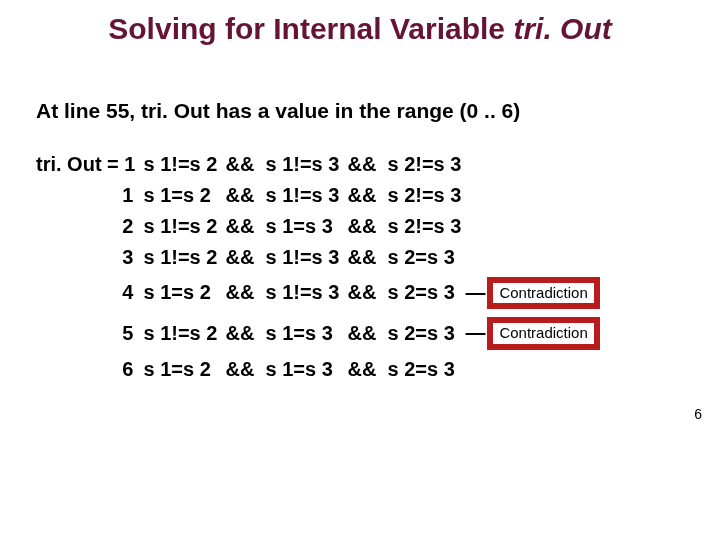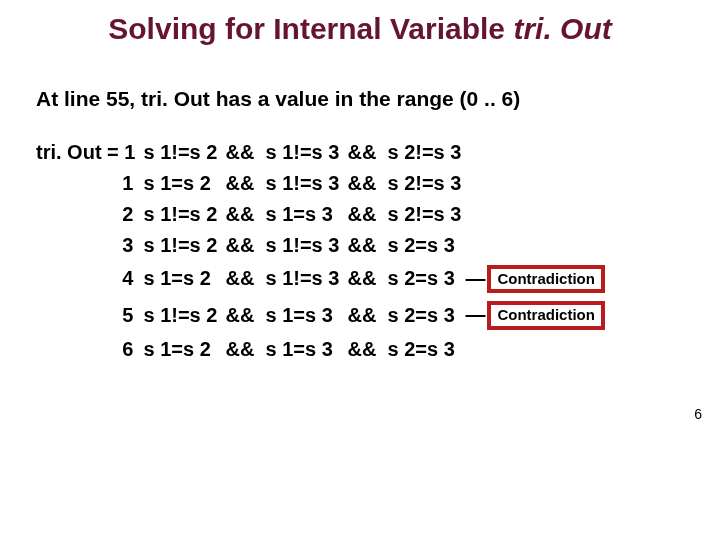--- a/index.html
+++ b/index.html
@@ -27,21 +27,21 @@
     margin: 4px 0 18px 0;
     line-height: 1.15;
   }
   .title .em {
     font-style: italic;
   }
   .subtext {
     font-size: 21px;
     font-weight: bold;
     color: #000;
-    margin: 40px 0 26px 0;
+    margin: 52px 0 26px 0;
   }
   .table-wrap {
     font-size: 20px;
     font-weight: bold;
     margin-top: 18px;
   }
   table.cond {
     border-collapse: collapse;
   }
   table.cond td {
@@ -49,23 +49,23 @@
     vertical-align: middle;
     white-space: nowrap;
   }
   td.lbl { padding-right: 6px; min-width: 92px; }
   td.c1  { min-width: 74px; }
   td.op  { min-width: 32px; }
   td.c2  { min-width: 74px; }
   td.c3  { min-width: 68px; }
   td.ann { padding-left: 0; }
   .contradiction {
-    border: 4px solid #b91c1c;
+    border: 6px solid #b91c1c;
     color: #000;
-    font-weight: bold;
+    font-weight: normal;
     font-size: 15px;
     padding: 2px 6px;
     display: inline-block;
     line-height: 1.1;
   }
   .link {
     color: #000;
     display: inline-block;
     margin: 0 2px 0 -4px;
     vertical-align: middle;

